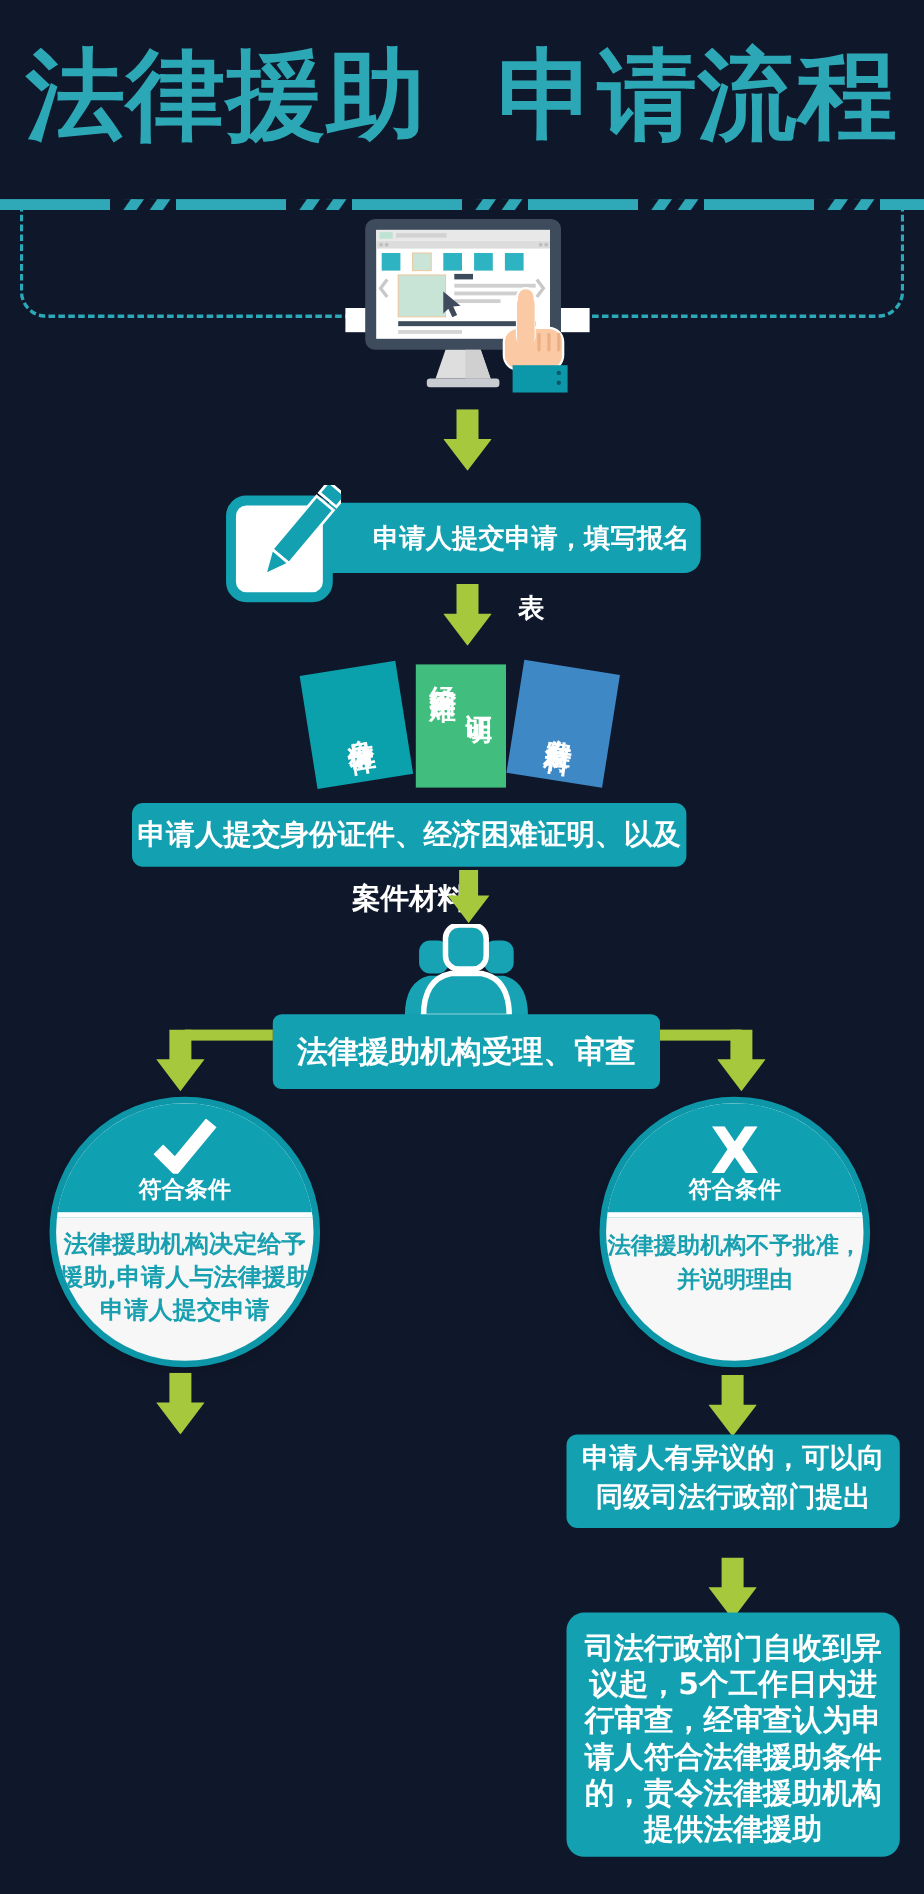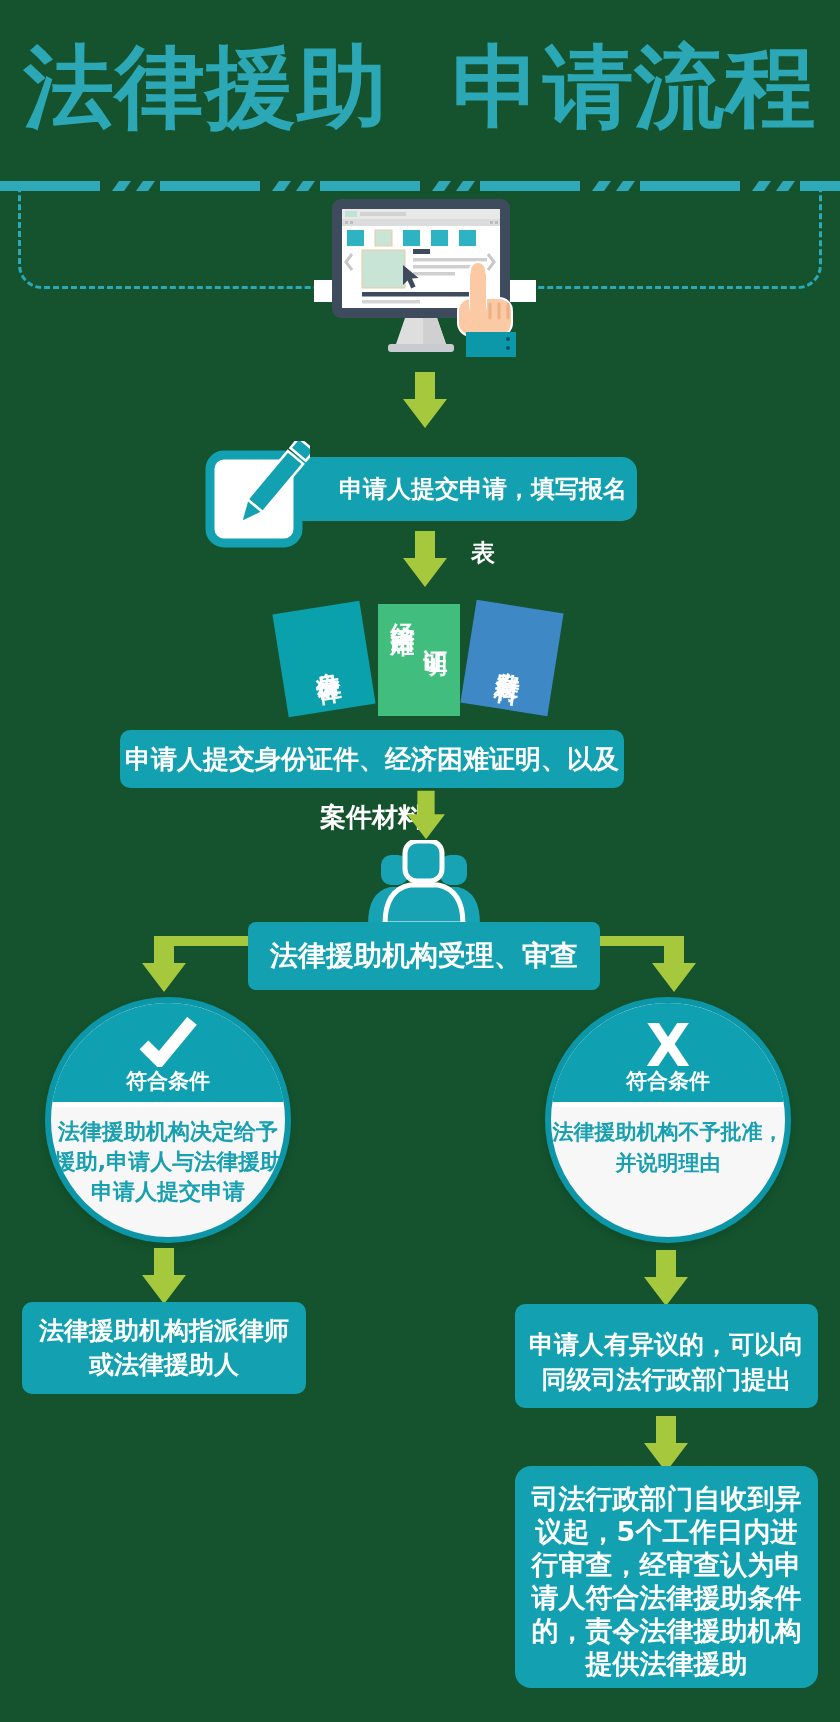--- a/index.html
+++ b/index.html
@@ -1,17 +1,17 @@
 <!DOCTYPE html>
 <html><head>
 <meta charset="utf-8">
 <style>
   html,body{margin:0;padding:0;background:#ffffff;}
   .page{
-    position:relative;width:840px;height:1722px;margin:0 auto;background:#14532d;
+    position:relative;width:840px;height:1722px;margin:0 auto;background:#0f172a;
     font-family:"DejaVu Sans","Liberation Sans",sans-serif;overflow:hidden;
   }
   .abs{position:absolute;}
   
   .title{
     top:34px;left:0;width:840px;text-align:center;
     font-size:90px;line-height:1.18;font-weight:900;color:#2CA7B5;
     white-space:pre;letter-spacing:1px;
   }
   
@@ -25,21 +25,21 @@
   .tealbox{
     background:#13A1B1;color:#ffffff;font-weight:bold;text-align:center;
     border-radius:10px;
   }
   .step1-bar{left:287px;top:457px;width:350px;height:64px;border-radius:15px;
     font-size:24px;line-height:64px;padding-left:42px;width:308px;z-index:1;}
   .pencil-icon{left:204px;top:441px;z-index:2;}
   .wide-bar{left:120px;top:730px;width:504px;height:58px;font-size:26px;line-height:58px;}
   .review-bar{left:248px;top:922px;width:352px;height:68px;font-size:28px;line-height:68px;border-radius:8px;}
   .assign-box{left:22px;top:1302px;width:284px;height:92px;font-size:25px;line-height:34px;padding-top:12px;height:80px;}
-  .objection-box{left:515px;top:1304px;width:303px;height:92px;font-size:25px;line-height:35px;padding-top:23px;height:81px;}
+  .objection-box{left:515px;top:1304px;width:303px;height:92px;font-size:25px;line-height:35px;padding-top:4px;height:81px;}
   .final-box{left:515px;top:1466px;width:303px;height:206px;font-size:27px;line-height:33px;padding-top:16px;border-radius:16px;}
   
   .card{color:#fff;font-weight:bold;display:flex;align-items:center;justify-content:center;}
   .card span{writing-mode:vertical-lr;text-orientation:upright;letter-spacing:3px;}
   .card-1{left:280px;top:607px;width:88px;height:104px;background:#0AA0AC;transform:rotate(-9deg);font-size:24px;}
   .card-2{left:378px;top:604px;width:82px;height:112px;background:#41BE7D;font-size:24px;align-items:flex-start;gap:1px;}
   .card-2 .col2{margin-top:27px;}
   .card-3{left:468px;top:606px;width:88px;height:104px;background:#3E88C5;transform:rotate(9deg);font-size:24px;}
   
   .hline{background:#A6C83D;height:10px;top:936px;}
@@ -207,21 +207,20 @@
     <div class="circle-body"><span>法律援助机构不予批准，</span><br><span>并说明理由</span></div>
   </div>
 
   <svg class="abs" style="left:142px;top:1248px;" width="44" height="56" viewBox="0 0 44 56">
     <polygon points="12,0 32,0 32,27 44,27 22,56 0,27 12,27" fill="#A6C83D"></polygon>
   </svg>
   <svg class="abs" style="left:644px;top:1250px;" width="44" height="56" viewBox="0 0 44 56">
     <polygon points="12,0 32,0 32,27 44,27 22,56 0,27 12,27" fill="#A6C83D"></polygon>
   </svg>
 
-  <div class="abs tealbox assign-box"><span>法律援助机构指派律师</span><br><span>或法律援助人</span></div>
 
   <div class="abs tealbox objection-box"><span>申请人有异议的，可以向</span><br><span>同级司法行政部门提出</span></div>
 
   <svg class="abs" style="left:644px;top:1416px;" width="44" height="56" viewBox="0 0 44 56">
     <polygon points="12,0 32,0 32,27 44,27 22,56 0,27 12,27" fill="#A6C83D"></polygon>
   </svg>
 
   <div class="abs tealbox final-box"><span>司法行政部门自收到异</span><br><span>议起，5个工作日内进</span><br><span>行审查，经审查认为申</span><br><span>请人符合法律援助条件</span><br><span>的，责令法律援助机构</span><br><span>提供法律援助</span></div>
 
 </div>

